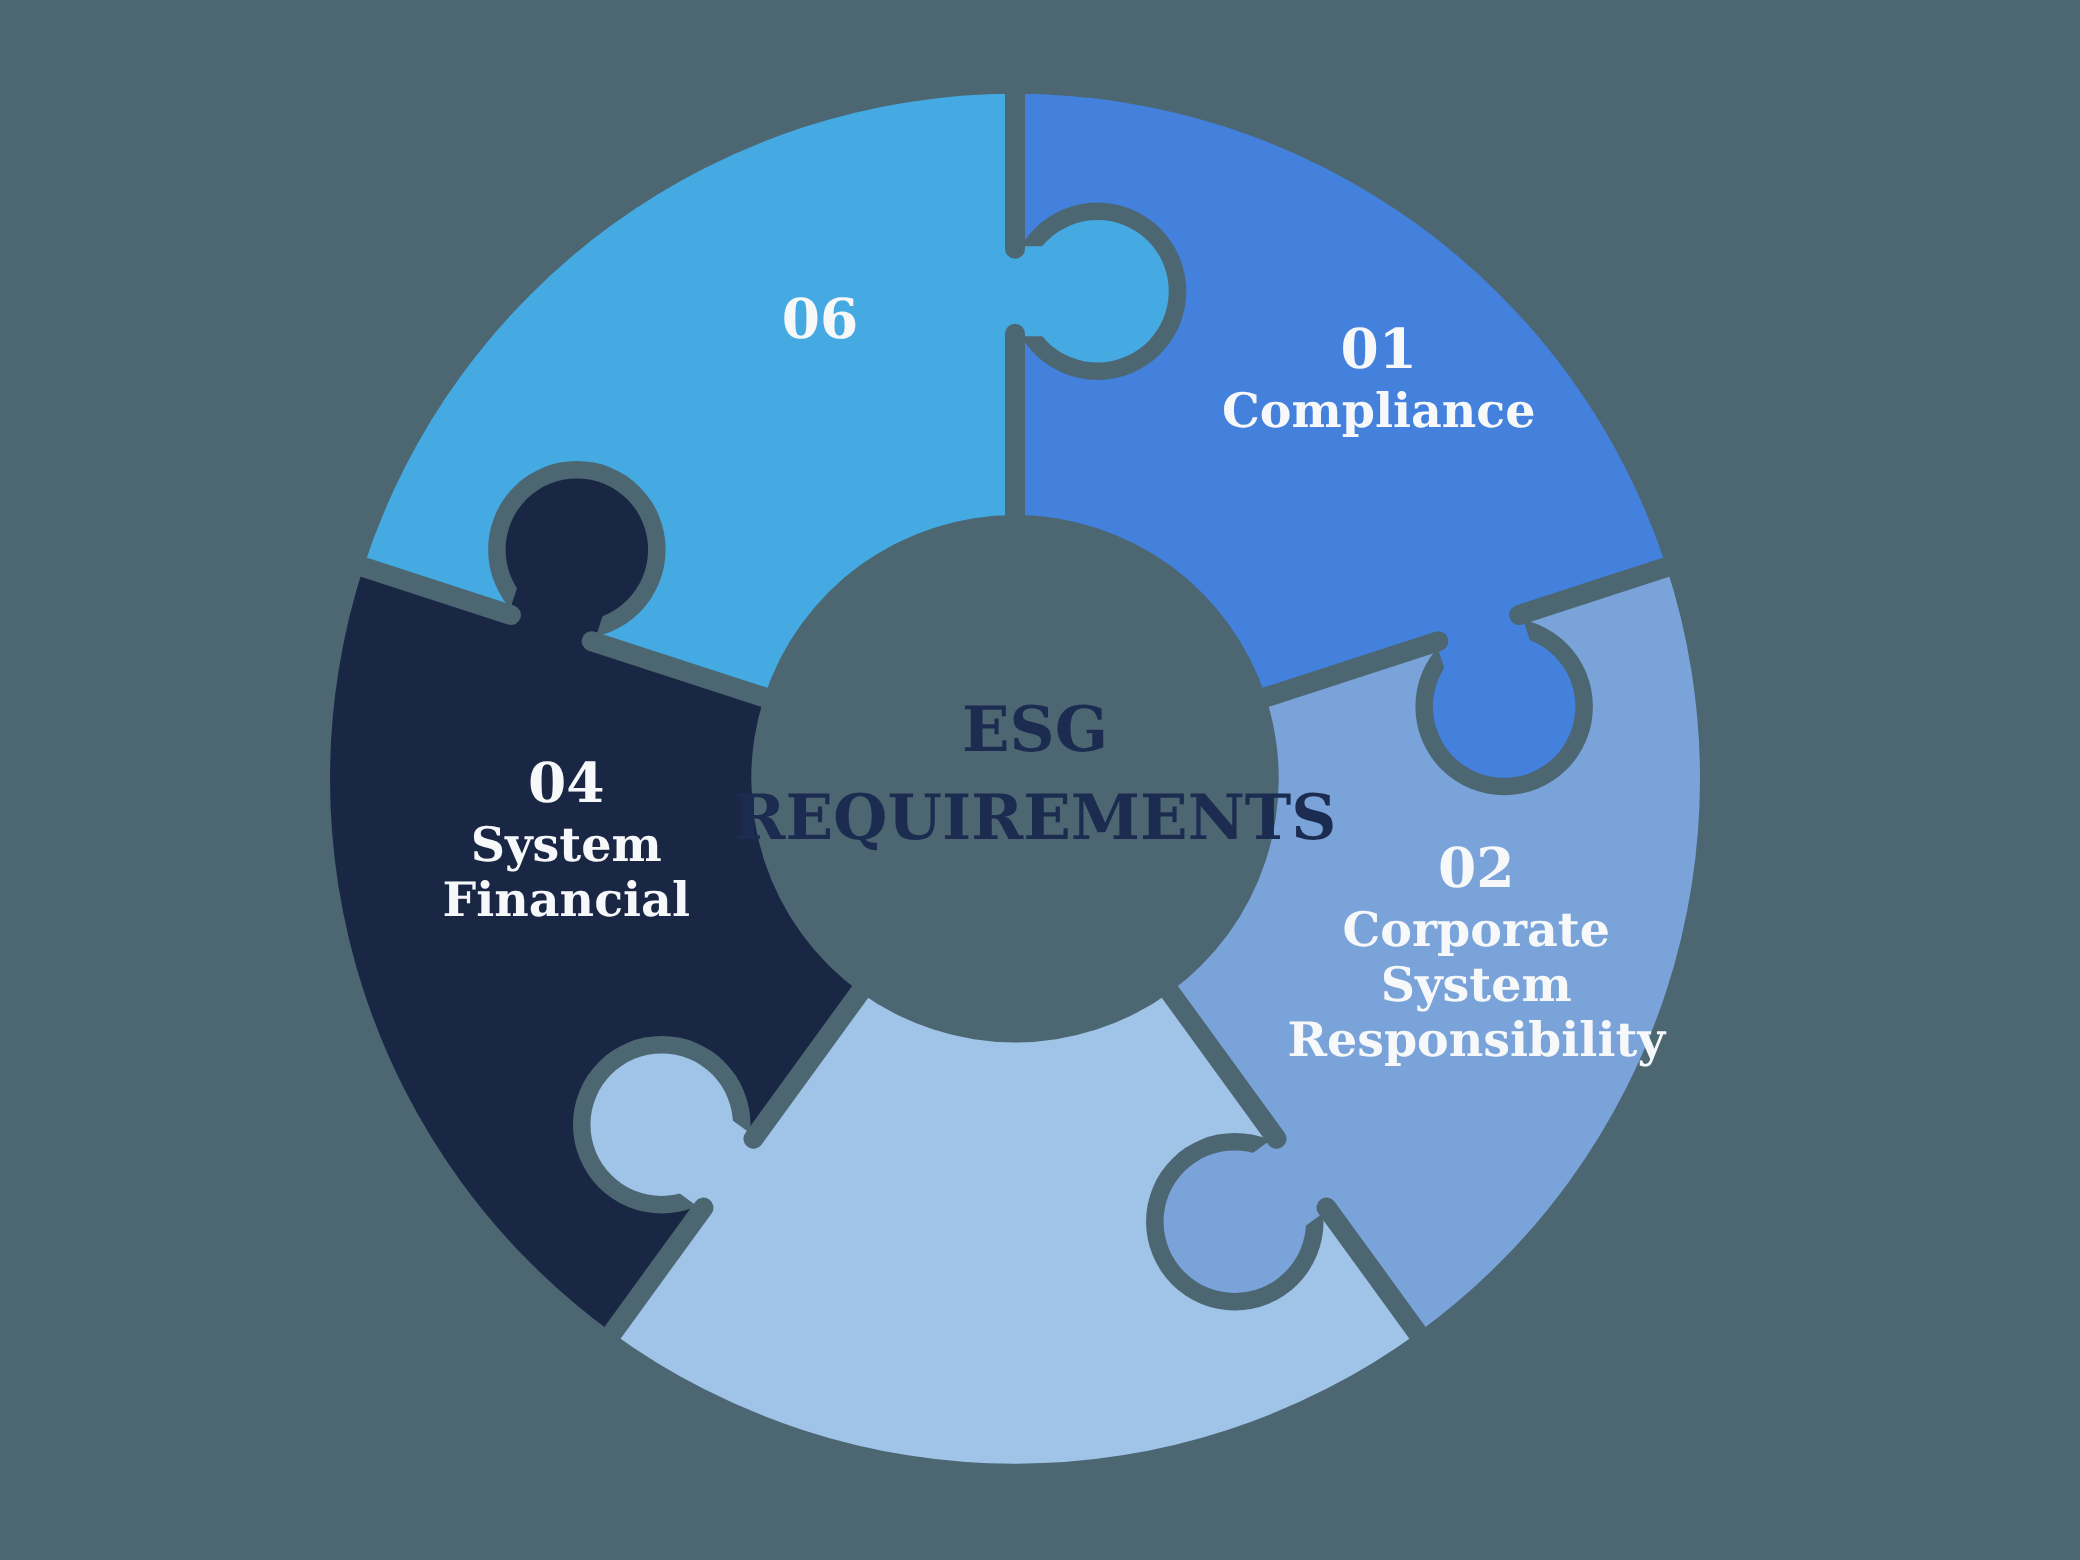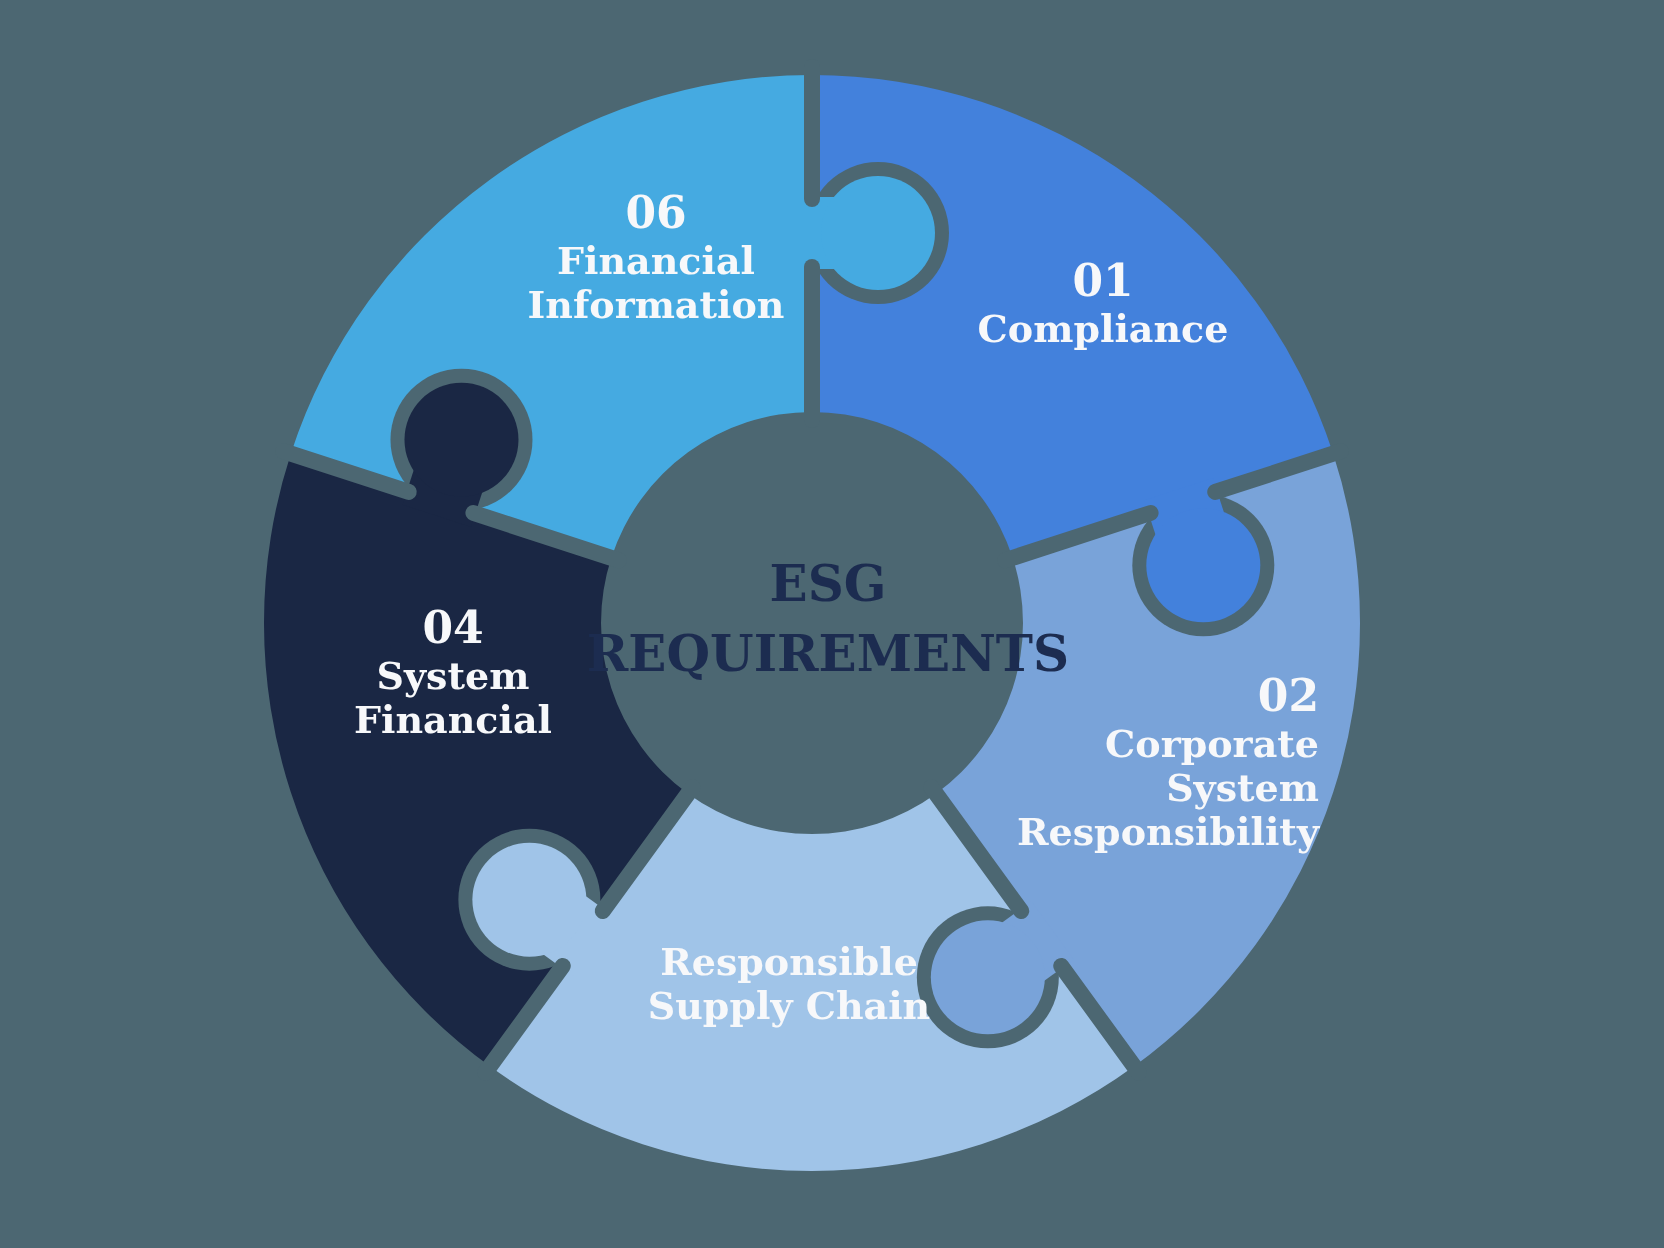--- a/index.html
+++ b/index.html
@@ -12,21 +12,21 @@
     background:var(--bg);
   }
   .canvas svg{position:absolute; left:0; top:0;}
   .seg-label, .center-title{
     position:absolute; text-align:center; transform:translate(-50%,-50%);
     color:var(--label-color); font-weight:bold;
   }
   .seg-label .num{font-size:44px; line-height:1.15;}
   .seg-label .lab{font-size:38px; line-height:1.16;}
   .pos-01{left:1103px; top:303px; width:360px;}
-  .pos-02{left:1139px; top:762px; width:360px;text-align:right;}
+  .pos-02{left:1181px; top:762px; width:360px;}
   .pos-03{left:789px;  top:984px; width:300px;}
   .pos-04{left:453px;  top:672px; width:280px;}
   .pos-05{left:656px;  top:257px; width:260px;}
   .center-title{
     left:828px; top:619px; width:500px;
     color:var(--title-color); font-size:50px; line-height:1.4;
     font-weight:bold;
   }
 </style>
 </head>
@@ -79,28 +79,26 @@
     <div class="num">01</div>
     <div class="lab">Compliance</div>
   </div>
 
   <div class="seg-label pos-02">
     <div class="num">02</div>
     <div class="lab">Corporate System Responsibility</div>
   </div>
 
   <div class="seg-label pos-03">
-    <div class="lab">Responsible Supply Chain</div>
   </div>
 
   <div class="seg-label pos-04">
     <div class="num">04</div>
     <div class="lab">System Financial</div>
   </div>
 
   <div class="seg-label pos-05">
     <div class="num">06</div>
-    <div class="lab">Financial Information</div>
   </div>
 
   <div class="center-title">ESG REQUIREMENTS</div>
 
 </div>
 
 </body></html>

